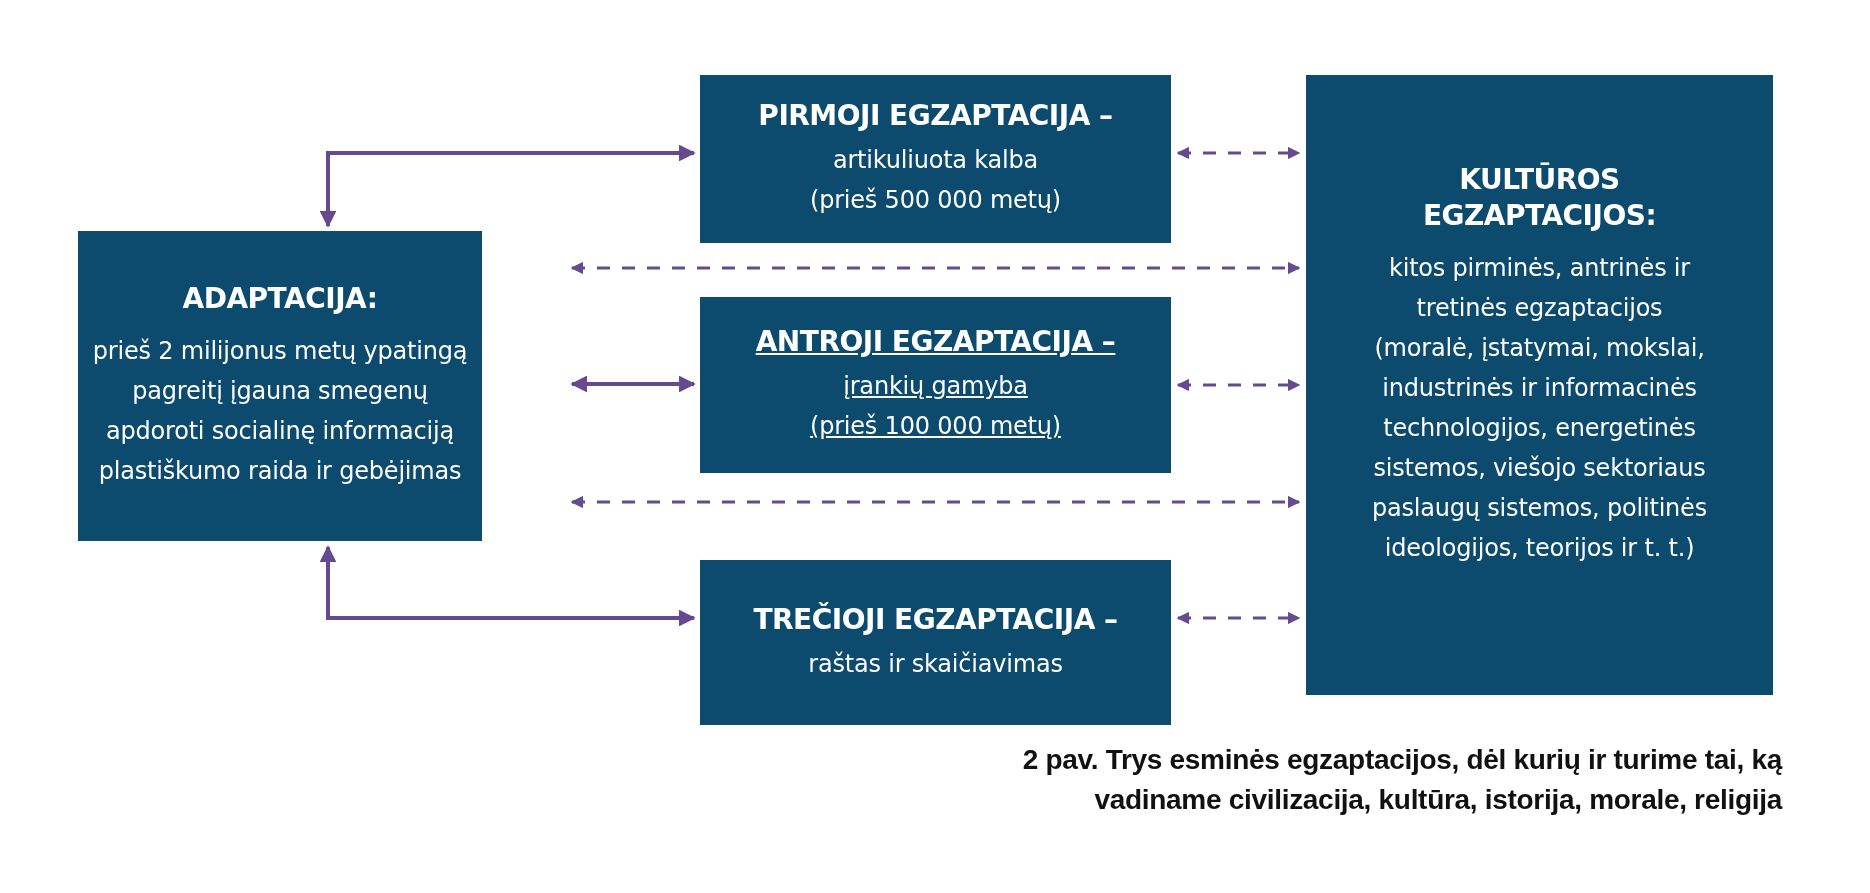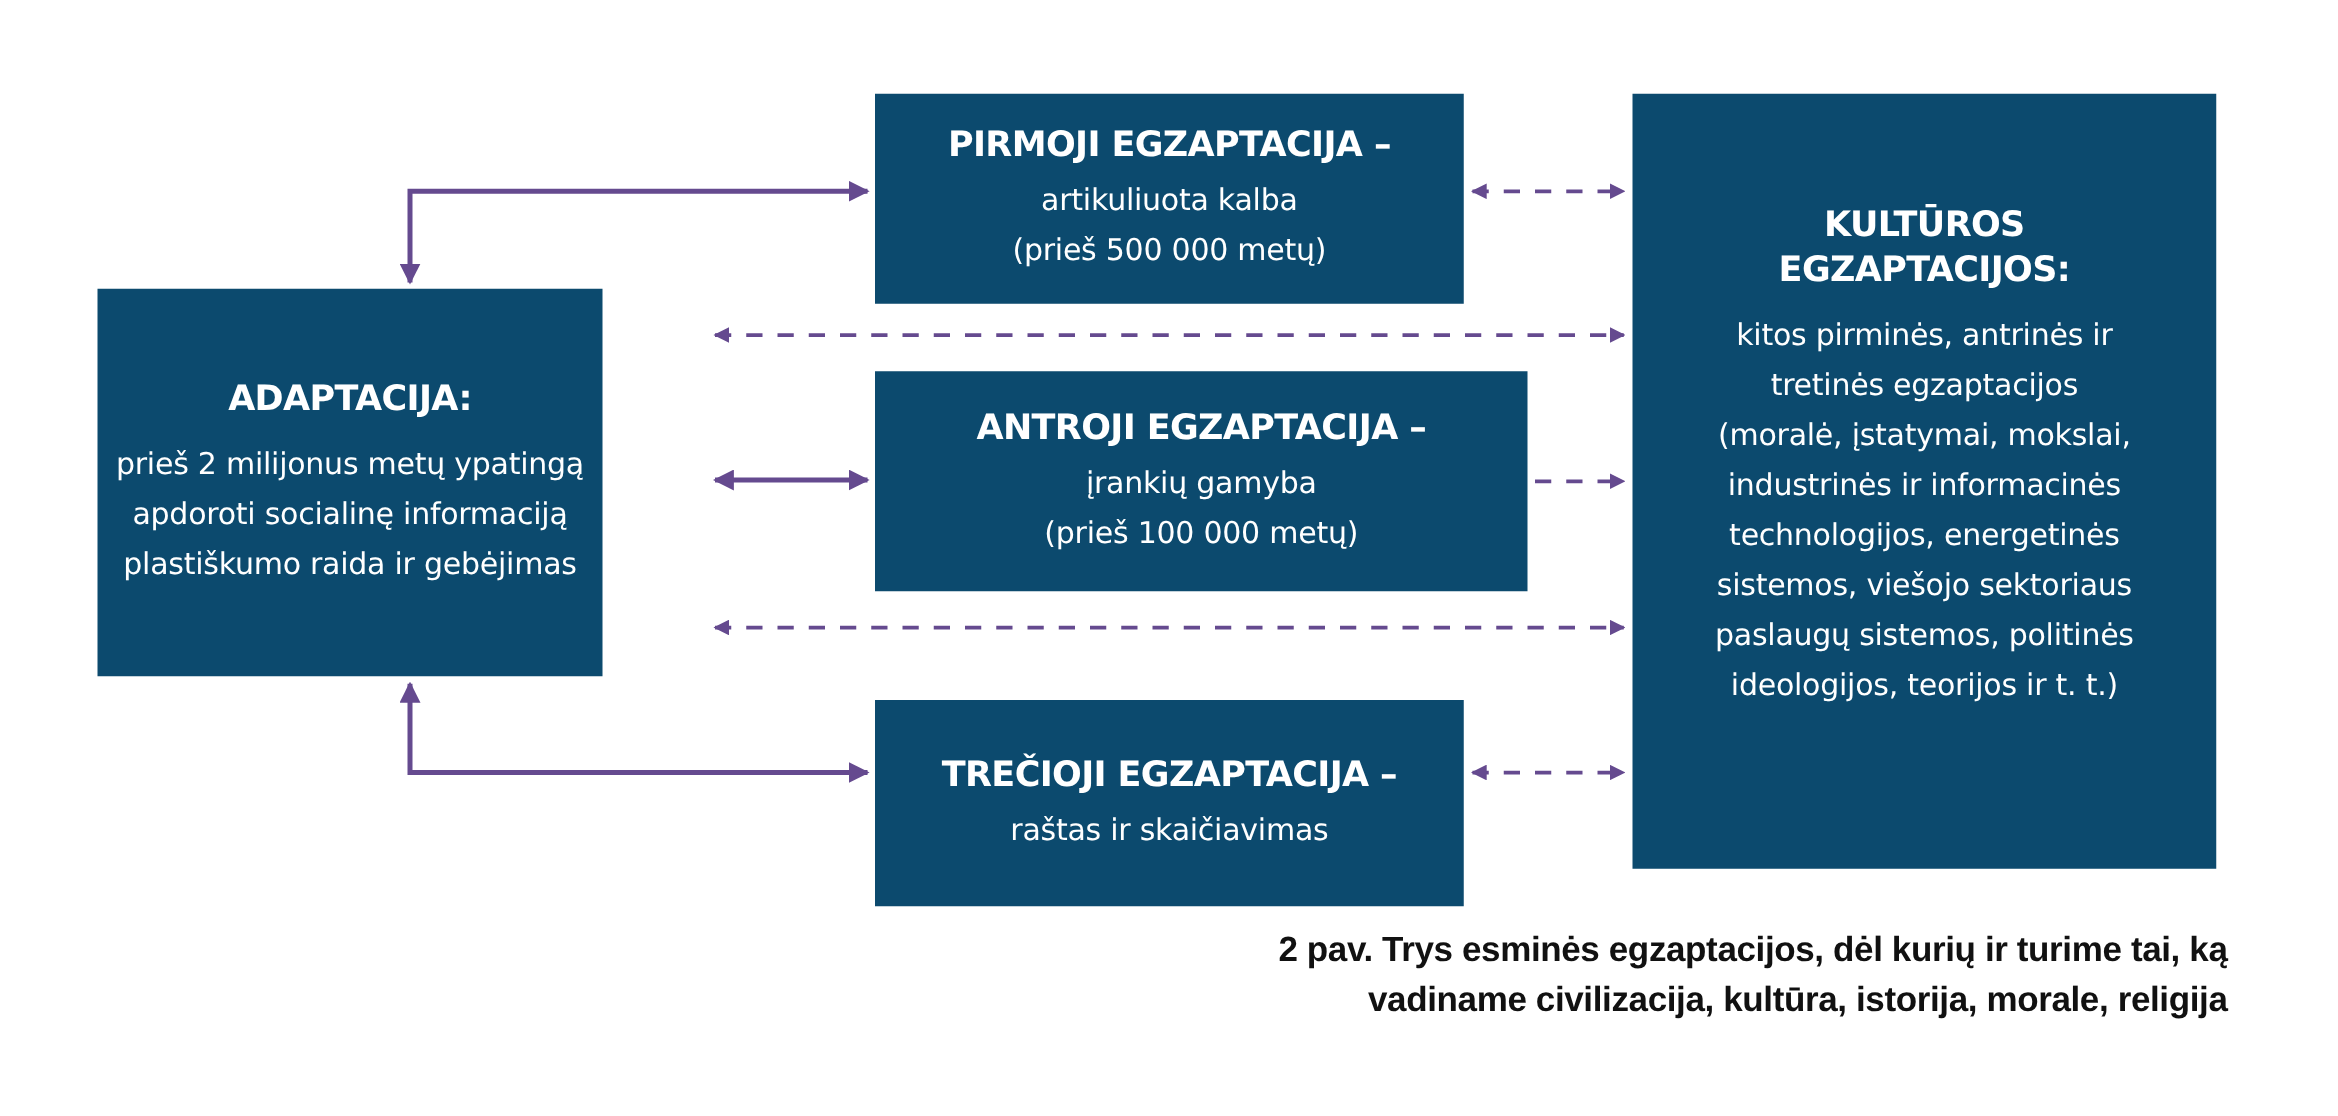--- a/index.html
+++ b/index.html
@@ -6,21 +6,21 @@
   body { width: 1870px; height: 893px; position: relative; overflow: hidden;
          font-family: "DejaVu Sans", "Liberation Sans", sans-serif; }
   .box { position: absolute; background: #0c4a6e; color: #ffffff;
          display: flex; flex-direction: column; align-items: center; justify-content: center;
          text-align: center; box-sizing: border-box; }
   .box .title { font-weight: bold; font-size: 28px; letter-spacing: -0.5px; line-height: 36px; }
   .box .body { font-size: 24px; line-height: 40px; letter-spacing: -0.2px; }
   #box-adapt { left: 78px; top: 231px; width: 404px; height: 310px; }
   #box-adapt .title { margin-bottom: 14px; }
   #box-first { left: 700px; top: 75px; width: 471px; height: 168px; }
-  #box-second { left: 700px; top: 297px; width: 522px; height: 176px; }
+  #box-second { left: 700px; top: 297px; width: 471px; height: 176px; text-decoration: underline; }
   #box-third { left: 700px; top: 530px; width: 471px; height: 165px; margin-top: 30px; }
   .mid .title { margin-bottom: 6px; }
   #box-culture { left: 1306px; top: 75px; width: 467px; height: 620px; padding-bottom: 40px; }
   #box-culture .title { margin-bottom: 14px; }
   #box-culture .body { width: 420px; }
   svg.arrows { position: absolute; left: 0; top: 0; }
   .caption { position: absolute; right: 88px; top: 740px; text-align: right;
              font-family: "Liberation Sans", sans-serif; font-weight: bold; font-size: 28px;
              line-height: 40px; color: #111111; letter-spacing: -0.3px; }
 </style>
@@ -46,20 +46,21 @@
     <path d="M572 502 L1299 502" marker-start="url(#ah)" marker-end="url(#ah)"></path>
     <path d="M1178 153 L1299 153" marker-start="url(#ah)" marker-end="url(#ah)"></path>
     <path d="M1178 385 L1299 385" marker-start="url(#ah)" marker-end="url(#ah)"></path>
     <path d="M1178 618 L1299 618" marker-start="url(#ah)" marker-end="url(#ah)"></path>
   </g>
 </svg>
 
 <div class="box" id="box-adapt">
   <div class="title">ADAPTACIJA:</div>
   <div class="body">prieš 2 milijonus metų ypatingą</div>
+  <div class="body">pagreitį įgauna smegenų</div>
   <div class="body">apdoroti socialinę informaciją</div>
   <div class="body">plastiškumo raida ir gebėjimas</div>
 </div>
 
 <div class="box mid" id="box-first">
   <div class="title">PIRMOJI EGZAPTACIJA –</div>
   <div class="body">artikuliuota kalba</div>
   <div class="body">(prieš 500 000 metų)</div>
 </div>
 

